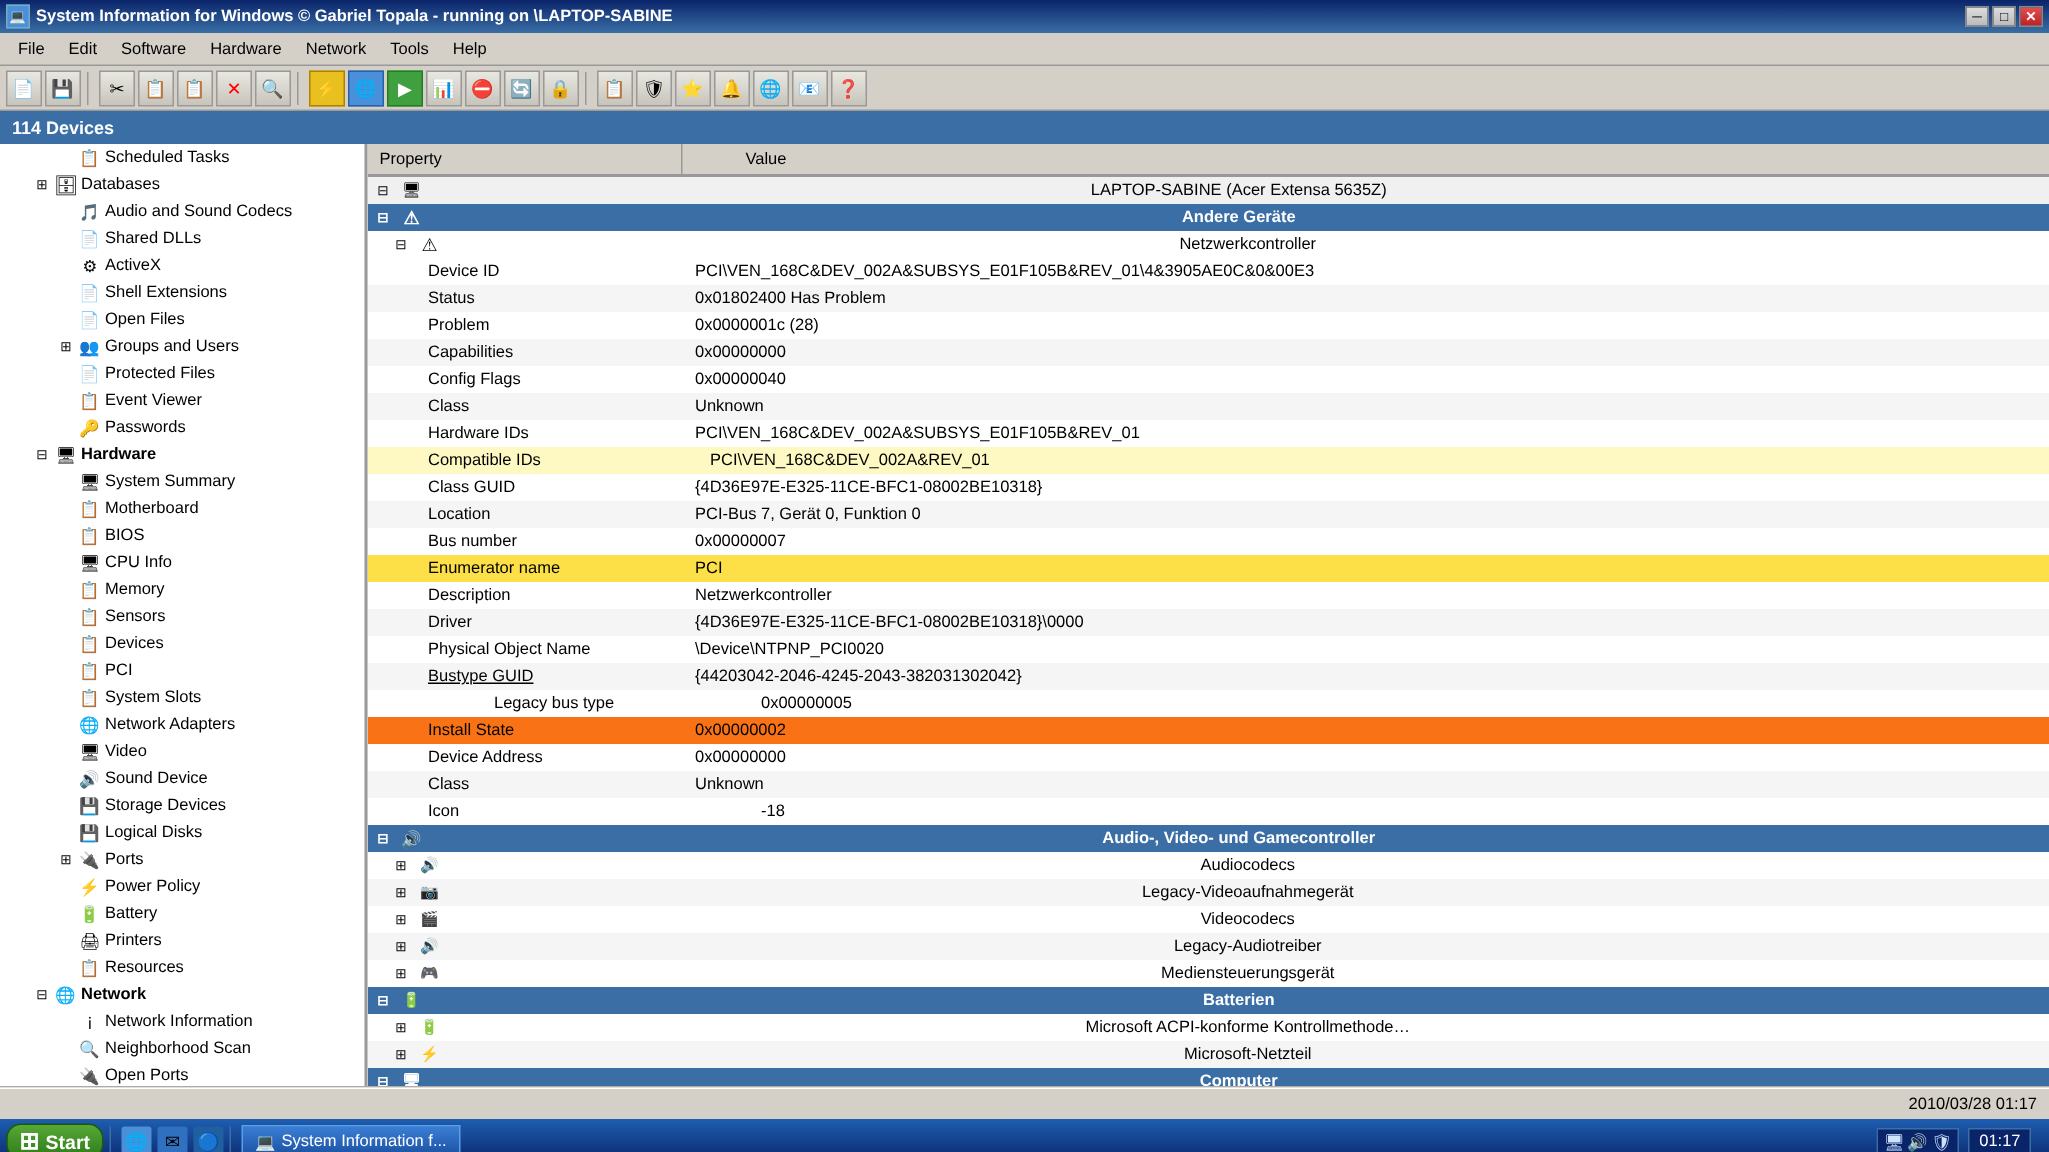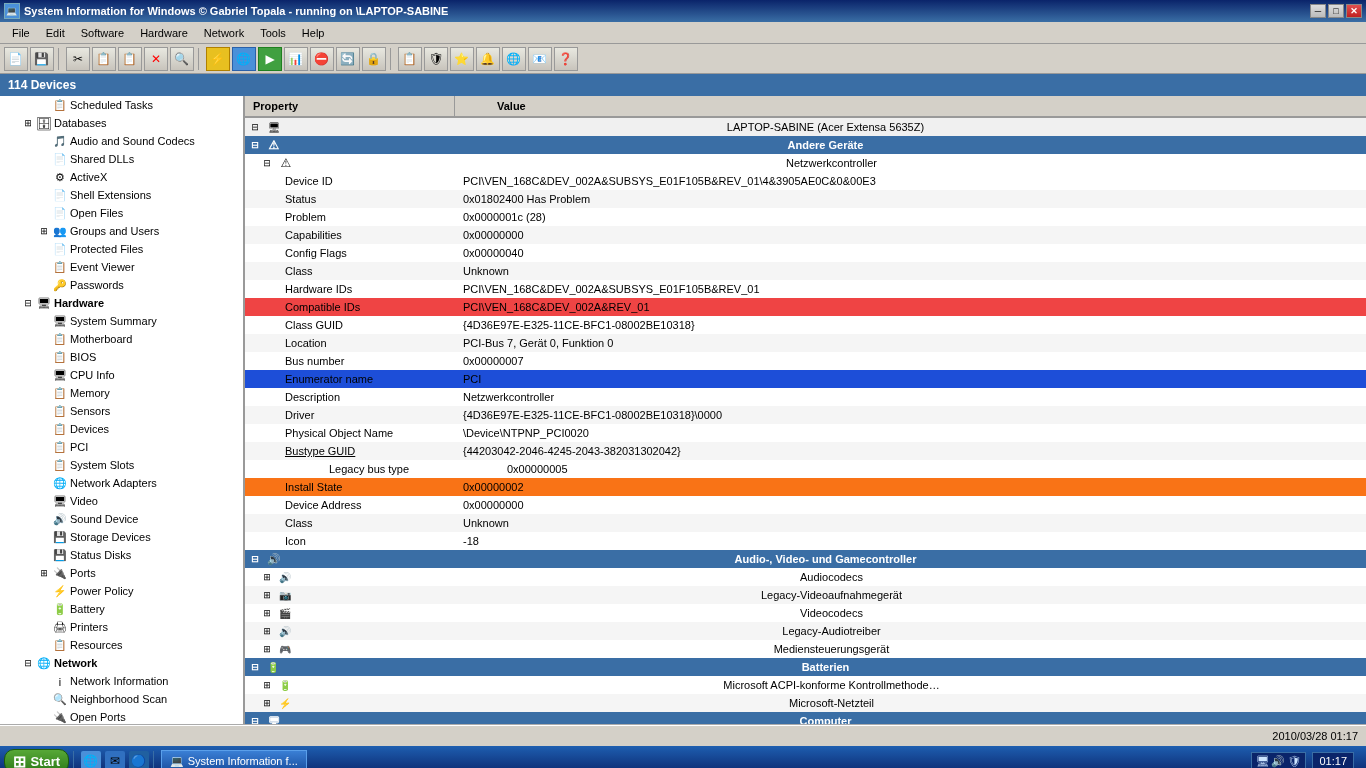--- a/index.html
+++ b/index.html
@@ -131,21 +131,21 @@
     }
 
     
     .col-header {
       background: #d4d0c8;
       border-bottom: 2px solid #999;
       display: flex;
       height: 22px;
       align-items: center;
       font-size: 11px;
-      font-weight: bold;
+      font-weight: normal;
     }
     .col-property { width: 210px; padding-left: 8px; border-right: 1px solid #999; height: 100%; display: flex; align-items: center; }
     .col-value { padding-left: 8px; flex: 1; display: flex; align-items: center; margin-left: 34px; }
 
     
     .right-content {
       overflow-y: scroll;
       overflow-x: hidden;
       flex: 1;
     }
@@ -430,21 +430,21 @@
 
       <div class="tree-item indent-2">
         <span class="tree-expand"></span>
         <span class="tree-icon">💾</span>
         <span class="tree-label">Storage Devices</span>
       </div>
 
       <div class="tree-item indent-2">
         <span class="tree-expand"></span>
         <span class="tree-icon">💾</span>
-        <span class="tree-label">Status Disks</span>
+        <span class="tree-label">Logical Disks</span>
       </div>
 
       <div class="tree-item indent-2">
         <span class="tree-expand">⊞</span>
         <span class="tree-icon">🔌</span>
         <span class="tree-label">Ports</span>
       </div>
 
       <div class="tree-item indent-2">
         <span class="tree-expand"></span>
@@ -546,37 +546,37 @@
         <div class="val-cell">0x00000040</div>
       </div>
       <div class="right-row" style="background:#f5f5f5; display:flex;">
         <div class="prop-cell" style="padding-left:40px; min-width:210px;">Class</div>
         <div class="val-cell">Unknown</div>
       </div>
       <div class="right-row" style="background:white; display:flex;">
         <div class="prop-cell" style="padding-left:40px; min-width:210px;">Hardware IDs</div>
         <div class="val-cell">PCI\VEN_168C&amp;DEV_002A&amp;SUBSYS_E01F105B&amp;REV_01</div>
       </div>
-      <div class="right-row" style="background:#ef4444; display:flex;">
+      <div class="right-row" style="background:#fef9c3; display:flex;gap:10px;">
         <div class="prop-cell" style="padding-left:40px; min-width:210px;">Compatible IDs</div>
         <div class="val-cell">PCI\VEN_168C&amp;DEV_002A&amp;REV_01</div>
       </div>
       <div class="right-row" style="background:white; display:flex;">
         <div class="prop-cell" style="padding-left:40px; min-width:210px;">Class GUID</div>
         <div class="val-cell">{4D36E97E-E325-11CE-BFC1-08002BE10318}</div>
       </div>
       <div class="right-row" style="background:#f5f5f5; display:flex;">
         <div class="prop-cell" style="padding-left:40px; min-width:210px;">Location</div>
         <div class="val-cell">PCI-Bus 7, Gerät 0, Funktion 0</div>
       </div>
       <div class="right-row" style="background:white; display:flex;">
         <div class="prop-cell" style="padding-left:40px; min-width:210px;">Bus number</div>
         <div class="val-cell">0x00000007</div>
       </div>
-      <div class="right-row" style="background:#1d4ed8; display:flex;">
+      <div class="right-row" style="background:#fde047; display:flex;">
         <div class="prop-cell" style="padding-left:40px; min-width:210px;">Enumerator name</div>
         <div class="val-cell">PCI</div>
       </div>
       <div class="right-row" style="background:white; display:flex;">
         <div class="prop-cell" style="padding-left:40px; min-width:210px;">Description</div>
         <div class="val-cell">Netzwerkcontroller</div>
       </div>
       <div class="right-row" style="background:#f5f5f5; display:flex;">
         <div class="prop-cell" style="padding-left:40px; min-width:210px;">Driver</div>
         <div class="val-cell">{4D36E97E-E325-11CE-BFC1-08002BE10318}\0000</div>
@@ -598,21 +598,21 @@
         <div class="val-cell">0x00000002</div>
       </div>
       <div class="right-row" style="background:white; display:flex;">
         <div class="prop-cell" style="padding-left:40px; min-width:210px;">Device Address</div>
         <div class="val-cell">0x00000000</div>
       </div>
       <div class="right-row" style="background:#f5f5f5; display:flex;">
         <div class="prop-cell" style="padding-left:40px; min-width:210px;">Class</div>
         <div class="val-cell">Unknown</div>
       </div>
-      <div class="right-row" style="background:white; display:flex;">
+      <div class="right-row" style="background:white; display:flex;gap:44px;">
         <div class="prop-cell" style="padding-left:40px; min-width:210px;">Icon</div>
         <div class="val-cell">-18</div>
       </div>
 
       <div class="right-row section-header">
         <span class="right-expand" style="color:white;">⊟</span>
         <span class="right-icon" style="font-size:11px;">🔊</span>
         <span class="right-label">Audio-, Video- und Gamecontroller</span>
       </div>
       <div class="right-row" style="background:white;">

